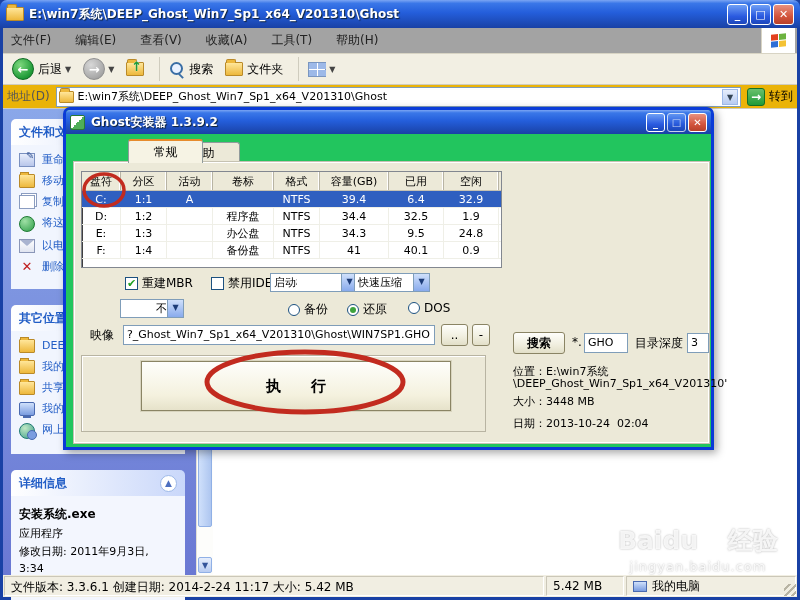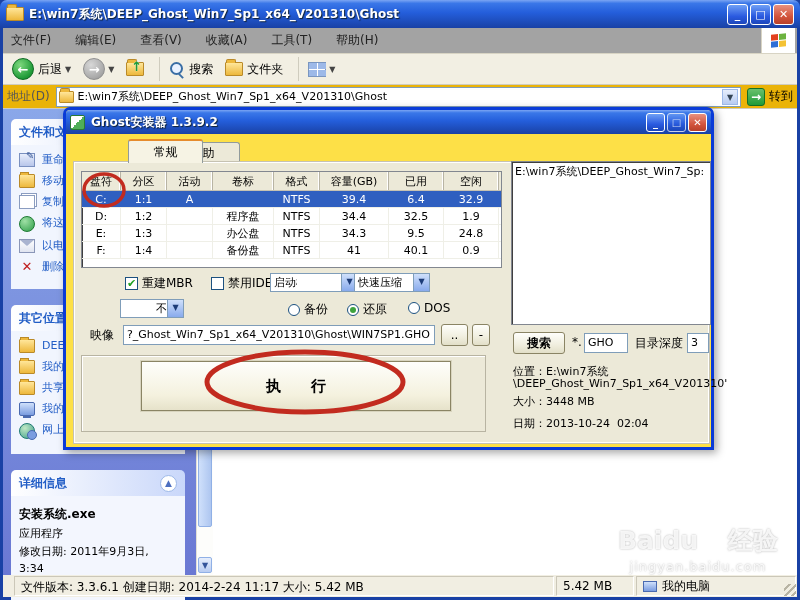--- a/index.html
+++ b/index.html
@@ -86,32 +86,32 @@
   .pic.delx { color:#c02020; font-weight:bold; font-size:13px; line-height:14px; text-align:center; }
   .pic.comp { background:linear-gradient(180deg,#cfe0fb,#7a9ce0); border:1px solid #4a6ab0; border-radius:2px; }
   .pic.comp::after { content:""; position:absolute; bottom:-3px; left:3px; width:8px; height:2px; background:#4a6ab0; }
   .pic.net { border-radius:50%; background:radial-gradient(circle at 35% 30%,#bfe8c5,#3f9e8a); border:1px solid #1d7a73; height:16px; }
   .pic.net::after { content:""; position:absolute; bottom:-2px; right:-3px; width:8px; height:8px; border-radius:50%; background:#7a9ce0; border:1px solid #4a6ab0; }
 
   .details-body { background:#f3f6fe; padding:10px 8px; font-size:11px; }
   .dfile { font-weight:bold; font-size:12px; }
   .dline { margin-top:3px; }
 
-  .statusbar { position:absolute; top:575px; left:3px; width:794px; height:22px; background:#f1eee2; display:flex;padding-left:10px; }
+  .statusbar { position:absolute; top:575px; left:3px; width:794px; height:22px; background:#f1eee2; display:flex; }
   .sseg { border:1px solid; border-color:#cbc7b8 #fff #fff #cbc7b8; margin:1px; padding:2px 6px; white-space:pre; overflow:hidden; font-size:12px; }
   .sseg.s1 { width:540px; }
   .sseg.s2 { width:78px; }
   .sseg.s3 { flex:1; display:flex; align-items:center; }
   .sico { width:14px; height:11px; background:linear-gradient(180deg,#cfe0fb,#7a9ce0); border:1px solid #4a6ab0; margin-right:5px; }
   .grip { position:absolute; right:1px; bottom:1px; width:12px; height:12px;
     background:repeating-linear-gradient(135deg,transparent 0 3px,#b8b4a4 3px 5px); }
 
   
   .dialog { position:absolute; top:107px; left:63px; width:651px; height:343px;
-    border:3px solid #0a3bd7; border-radius:7px 7px 0 0; background:#fde047; box-shadow:3px 3px 8px rgba(0,0,0,.35); }
+    border:3px solid #0a3bd7; border-radius:7px 7px 0 0; background:#22c55e; box-shadow:3px 3px 8px rgba(0,0,0,.35); }
   .dlg-title { height:24px; background:linear-gradient(180deg,#7ba5f3 0%,#3a77e8 12%,#245edb 45%,#1941a5 100%);
     border-radius:4px 4px 0 0; display:flex; align-items:center; padding:0 4px; }
   .dlg-ico { width:15px; height:15px; background:linear-gradient(135deg,#fff 50%,#4fae58 50%); border:1px solid #2a7a33; border-radius:2px; }
   .dlg-ttext { color:#fff; font-weight:bold; margin-left:6px; text-shadow:1px 1px 1px #123; flex:1; }
   .dlg-btn { width:19px; height:19px; border:1px solid #fff; border-radius:3px; margin-left:2px; color:#fff;
     font-size:10px; font-weight:bold; text-align:center; line-height:17px;
     background:linear-gradient(180deg,#6fa0f5,#2a5ae0 60%,#1c46bb); }
   .dlg-btn.pale { opacity:.75; }
   .dlg-btn.close { background:linear-gradient(180deg,#e89180,#d3543c 60%,#b8402a); }
 
@@ -389,23 +389,20 @@
         <span class="dcell c1">1:4</span>
         <span class="dcell c2"></span>
         <span class="dcell c3">备份盘</span>
         <span class="dcell c4">NTFS</span>
         <span class="dcell c5">41</span>
         <span class="dcell c6">40.1</span>
         <span class="dcell c7">0.9</span>
       </div>
     </div>
 
-    <div class="rlist">
-      <span>E:\win7系统\DEEP_Ghost_Win7_Sp:</span>
-    </div>
 
     <div class="ctl" style="left:59px; top:165px;">
       <div class="cb">✔</div>
       <span>重建MBR</span>
     </div>
     <div class="ctl" style="left:145px; top:165px;">
       <div class="cb"></div>
       <span>禁用IDE</span>
     </div>
     <div class="ctl dd" style="left:204px; top:163px; width:88px;gap:44px;">

